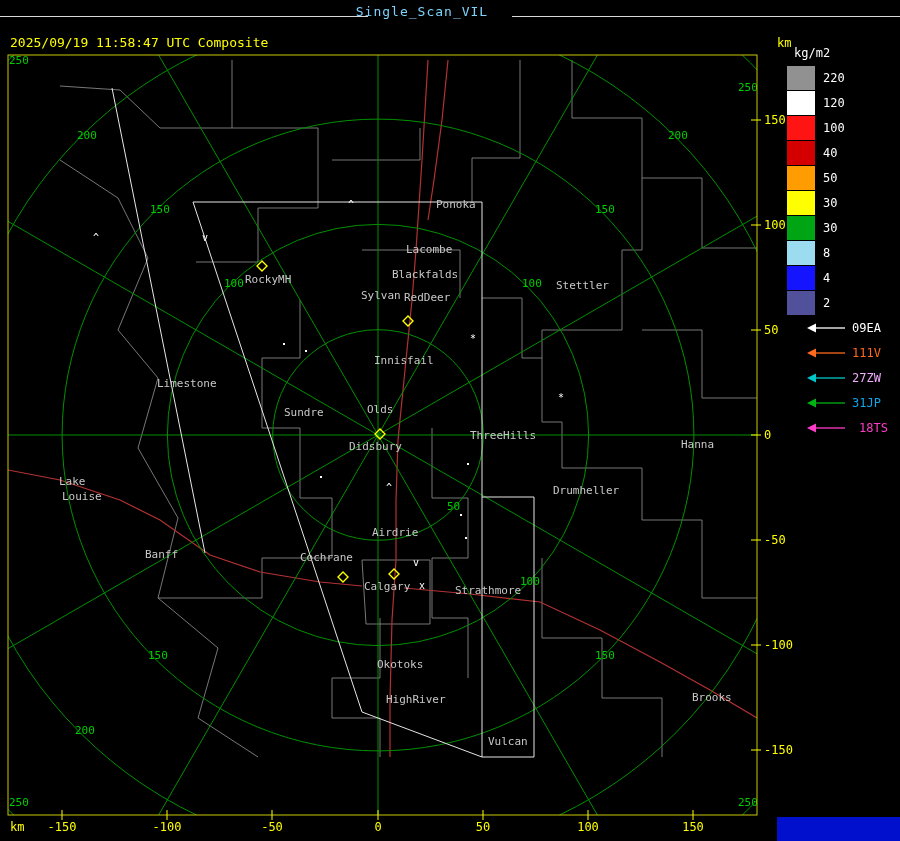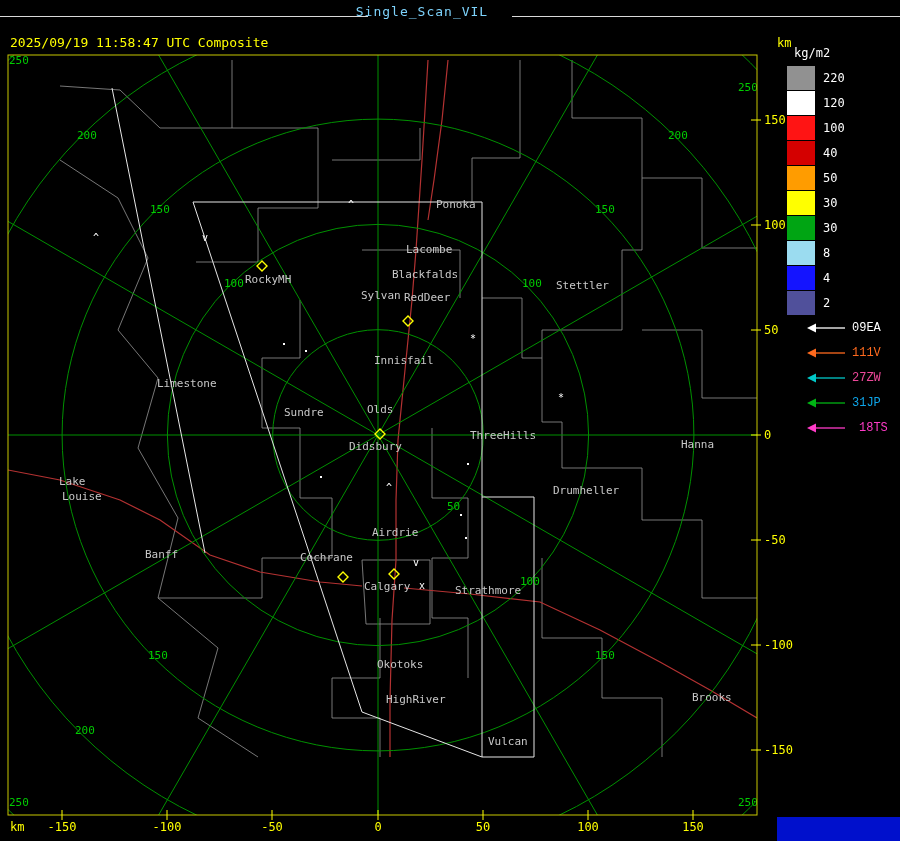--- a/index.html
+++ b/index.html
@@ -9,21 +9,21 @@
   .hline{position:absolute;top:16px;height:1px;background:#d9d9d9;}
   #hline-left{left:0;width:368px;}
   #hline-right{left:512px;width:388px;}
   #map-svg{position:absolute;left:0;top:0;}
   #colorbar{position:absolute;left:778px;top:46px;width:100px;color:#fff;font-size:12px;}
   .cb-title{margin-left:16px;margin-bottom:5px;}
   .cb-row{display:flex;align-items:center;height:25px;}
   .cb-swatch{width:28px;height:24px;margin-left:9px;flex:none;border:0;}
   .cb-val{margin-left:8px;}
   #tracks{position:absolute;left:800px;top:315px;width:100px;}
-  .tr-row{display:flex;align-items:center;height:25px;font-size:12px;font-family:Liberation Mono, monospace;}
+  .tr-row{display:flex;align-items:center;height:25px;font-size:12px;}
   .tr-row svg{margin-left:5px;flex:none;}
   .tr-id{margin-left:5px;}
   #corner-box{position:absolute;left:777px;top:817px;width:123px;height:24px;background:#0010cc;}
 </style>
 </head>
 <body>
 
 <div id="stage">
 
   <div id="title">Single_Scan_VIL</div>
@@ -228,21 +228,21 @@
           <line x1="10" y1="6" x2="40" y2="6" stroke="#ff6a1e" stroke-width="1.3"></line>
           <polygon points="2,6 11,1.5 11,10.5" fill="#ff6a1e"></polygon>
         </svg>
         <span class="tr-id" style="color: rgb(255, 106, 30);">111V</span>
       </div>
       <div class="tr-row">
         <svg width="42" height="12">
           <line x1="10" y1="6" x2="40" y2="6" stroke="#00c8c8" stroke-width="1.3"></line>
           <polygon points="2,6 11,1.5 11,10.5" fill="#00c8c8"></polygon>
         </svg>
-        <span class="tr-id" style="color: #ec4899;">27ZW</span>
+        <span class="tr-id" style="color: #f0abfc;">27ZW</span>
       </div>
       <div class="tr-row">
         <svg width="42" height="12">
           <line x1="10" y1="6" x2="40" y2="6" stroke="#00b414" stroke-width="1.3"></line>
           <polygon points="2,6 11,1.5 11,10.5" fill="#00b414"></polygon>
         </svg>
         <span class="tr-id" style="color: #0ea5e9;">31JP</span>
       </div>
       <div class="tr-row">
         <svg width="42" height="12">

